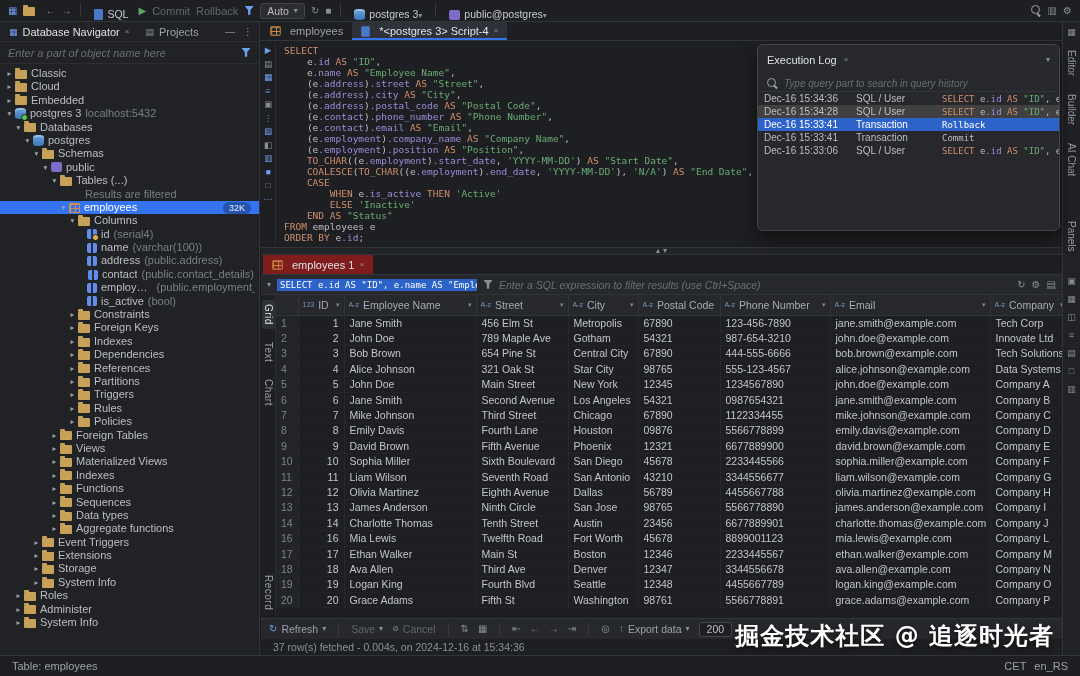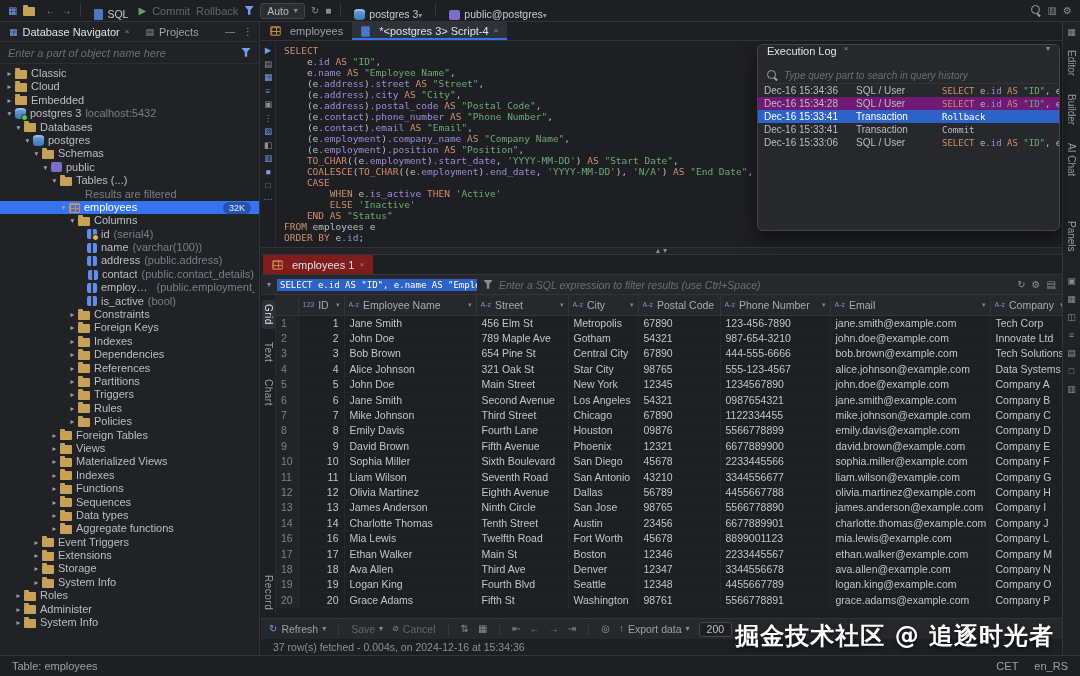--- a/index.html
+++ b/index.html
@@ -75,29 +75,29 @@
 #code{flex:1;padding:4px 0 0 8px;font-family:"DejaVu Sans Mono","Liberation Mono",monospace;font-size:9.5px;line-height:11px;white-space:pre;overflow:hidden;color:#bcbec4}
 .codeline{height:11px}
 #code .k{color:#cf8e6d}
 #code .s,.lg-c-text .s{color:#6aab73}
 #code .f,.lg-c-text .f{color:#9c8cd8}
 .lg-c-text .k{color:#cf8e6d}
 
 
 .exec-log{position:absolute;top:3px;right:2px;width:303px;height:187px;background:#26282c;border:1px solid #43454a;border-radius:6px;
   box-shadow:0 8px 20px rgba(0,0,0,.5);z-index:20;display:flex;flex-direction:column;overflow:hidden;font-size:10px}
-.lg-head{height:22px;flex:none;display:flex;gap:7px;padding:0 9px;color:#dfe1e5;font-size:11px}
+.lg-head{height:22px;flex:none;display:flex;align-items:center;gap:7px;padding:15px 9px;color:#dfe1e5;font-size:11px}
 .lg-search{height:17px;flex:none;display:flex;align-items:center;gap:6px;padding:0 9px;color:#6b6e75;font-style:italic;border-bottom:1px solid #313438}
 .lg-cols{height:16px;flex:none;display:flex;align-items:stretch;color:#8c9097;border-bottom:1px solid #313438}
 .lg-col{display:flex;align-items:center;border-right:1px solid #313438}
 .lg-row{height:13px;flex:none;display:flex;align-items:center}
 .lg-c-time{width:92px;flex:none;padding:0 6px;overflow:hidden;white-space:nowrap}
 .lg-c-type{width:86px;flex:none;padding:0 6px;overflow:hidden;white-space:nowrap}
 .lg-c-text{flex:1;padding:0 6px;overflow:hidden;white-space:nowrap;font-family:"DejaVu Sans Mono",monospace;font-size:9px}
-.lg-row.err{background:#701a75}
+.lg-row.err{background:#404040}
 .lg-row.sel{background:#2d63c9;color:#fff}
 
 
 .splitter{height:8px;flex:none;display:flex;align-items:center;justify-content:center;gap:3px;border-top:1px solid #313438;border-bottom:1px solid #313438;background:#222428;color:#8a8e96}
 
 
 .results{flex:1;display:flex;flex-direction:column;min-height:0}
 .res-tabs{height:20px;flex:none;display:flex;align-items:stretch;border-bottom:1px solid #313438;padding-left:2px}
 .rtab{display:flex;align-items:center;gap:5px;padding:0 9px;background:#7f1d1d;color:#dfe1e5}
 .filter-bar{height:20px;flex:none;display:flex;align-items:center;gap:6px;background:#26282c;border-bottom:1px solid #313438;padding:0 6px;font-size:10.5px}
@@ -130,21 +130,21 @@
 .right-rail{position:absolute;right:0;top:22px;width:18px;bottom:21px;background:#202225;border-left:1px solid #313438;
   display:flex;flex-direction:column;align-items:center;padding:5px 0;gap:8px;z-index:10}
 .vtab{writing-mode:vertical-rl;font-size:10px;color:#9da0a8;padding:5px 2px}
 .vtab.mid{margin-top:26px}
 .rail-icons{display:flex;flex-direction:column;gap:8px;margin-top:12px;align-items:center}
 .rail-ic{font-size:9px;color:#8a8e96}
 
 
 .statusbar{position:absolute;left:0;right:0;bottom:0;height:21px;background:#1e1f22;border-top:1px solid #313438;
   display:flex;align-items:center;padding:0 12px;color:#9da0a8;z-index:30}
-.sb-right{margin-left:auto;display:flex;gap:16px;align-items:center}
+.sb-right{margin-left:auto;display:flex;gap:8px;align-items:center}
 .watermark{position:absolute;right:26px;bottom:24px;font-size:24px;font-weight:700;color:#fff;letter-spacing:1px;
   text-shadow:0 2px 5px rgba(0,0,0,.6);z-index:40;font-family:"DejaVu Sans",sans-serif}
 </style>
 </head>
 <body>
 
 <div id="app">
 
   <div class="topbar">
     <span class="icon blue">▦</span>

